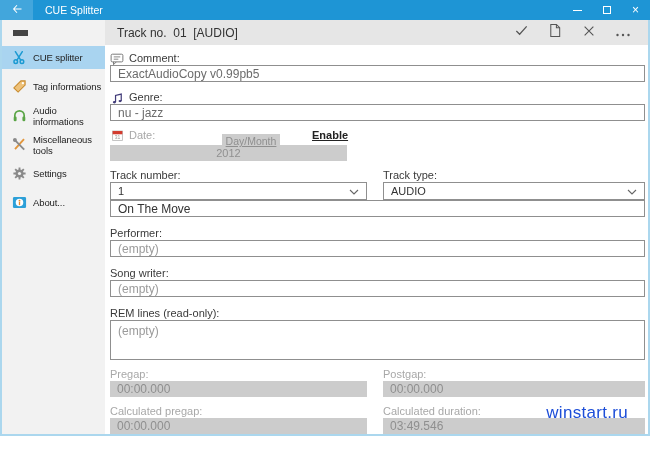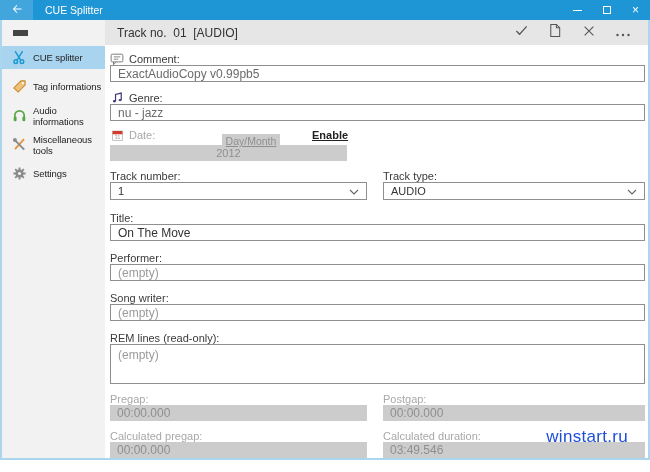--- a/index.html
+++ b/index.html
@@ -54,21 +54,21 @@
     align-items: center; padding: 0 8px 0 12px;
   }
   .header-title { font-size: 12px; color: #333; white-space: pre; }
   .toolbar { margin-left: auto; display: flex; align-items: center; gap: 0; }
   .tool-btn { width: 34px; height: 25px; display: flex; align-items: center; justify-content: center; cursor: pointer; }
 
   
   .content { flex: 1; background: #fff; padding: 0 3px 0 5px; position: relative; }
   .flabel {
     font-size: 11px; color: #3a3a3a; height: 13px; display: flex;
-    align-items: center; gap: 5px;
+    align-items: flex-start; gap: 5px;
   }
   .flabel.disabled { color: #a8a8a8; }
   .ficon { width: 14px; height: 14px; display: inline-flex; align-items: center; justify-content: center; }
   input.fbox, .fbox {
     width: 100%; height: 17px; border: 1px solid #8f8f8f; background: #fff;
     font-family: "Liberation Sans", sans-serif; font-size: 12px; padding: 0 7px;
     color: #333; display: block; outline: none;
   }
   input.graytext { color: #6b6b6b; }
   input.placeholder { color: #9a9a9a; }
@@ -197,20 +197,31 @@
             <svg width="15" height="15" viewBox="0 0 16 16">
                 <g stroke="#8a8a8a" stroke-width="2">
                   <path d="M8 1.5v3M8 11.5v3M1.5 8h3M11.5 8h3M3.4 3.4l2.1 2.1M10.5 10.5l2.1 2.1M12.6 3.4l-2.1 2.1M5.5 10.5l-2.1 2.1"></path>
                 </g>
                 <circle cx="8" cy="8" r="4.3" fill="#8a8a8a"></circle>
                 <circle cx="8" cy="8" r="1.7" fill="#f2f2f2"></circle>
               </svg>
           </span>
           <span>Settings</span>
         </div>
+        <div class="nav-item">
+          <span class="nav-icon">
+            <svg width="15" height="15" viewBox="0 0 16 16">
+                <rect x="1" y="2.2" width="14" height="11.6" rx="1.4" fill="#2da0d8"></rect>
+                <circle cx="8" cy="8" r="4" fill="#fff"></circle>
+                <circle cx="8" cy="6" r="1" fill="#e8892a"></circle>
+                <rect x="7.3" y="7.4" width="1.4" height="3.4" fill="#e8892a"></rect>
+              </svg>
+          </span>
+          <span>About...</span>
+        </div>
       </div>
     </div>
 
     <div class="main">
       <div class="header">
         <span class="header-title">Track no.  01  [AUDIO]</span>
         <div class="toolbar">
           <div class="tool-btn">
             <span><svg width="15" height="15" viewBox="0 0 16 16">
                   <path d="M2.5 8.5 L6 12 L13.5 3.5" fill="none" stroke="#555" stroke-width="1.3"></path>
@@ -293,21 +304,20 @@
             <div class="flabel">Track type:</div>
             <div class="fselect">
               <span>AUDIO</span>
               <span><svg width="10" height="6" viewBox="0 0 10 6">
                     <path d="M1 1 L5 5 L9 1" fill="none" stroke="#666" stroke-width="1.1"></path>
                   </svg></span>
             </div>
           </div>
         </div>
 
-        <div class="flabel mt11">Title:</div>
         <input class="fbox" value="On The Move" style="">
 
         <div class="flabel mt10">Performer:</div>
         <input class="fbox placeholder" value="(empty)" style="">
 
         <div class="flabel mt10">Song writer:</div>
         <input class="fbox placeholder" value="(empty)" style="">
 
         <div class="flabel mt10">REM lines (read-only):</div>
         <textarea class="fbox" readonly="" style="">(empty)</textarea>

